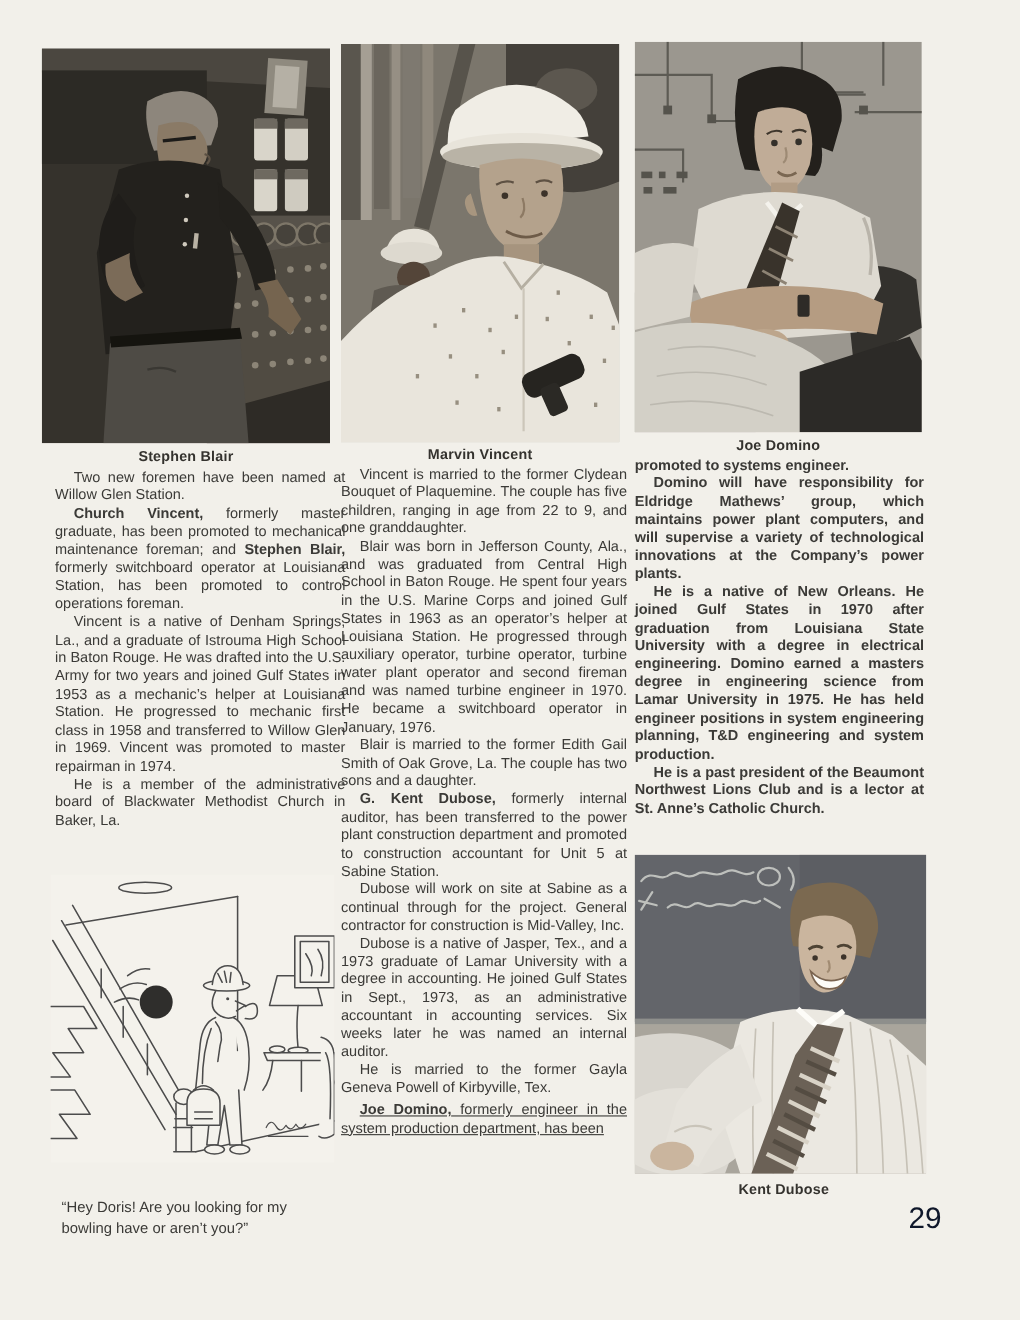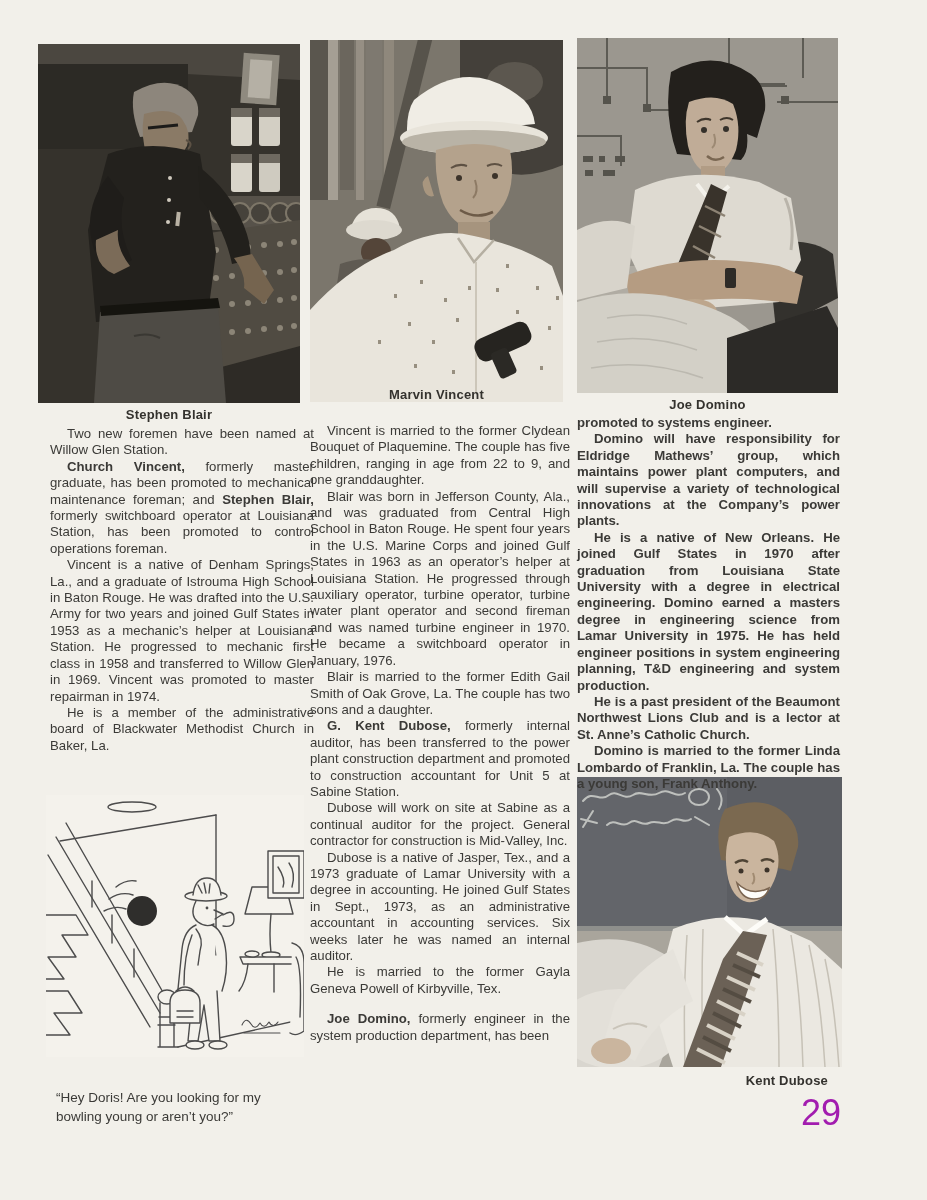--- a/index.html
+++ b/index.html
@@ -4,36 +4,36 @@
 <style>
   html,body{margin:0;padding:0;background:#e8e6e1;}
   .page{position:relative;width:927px;height:1200px;margin:0 auto;background:#f2f0ea;
         font-family:"Liberation Sans",sans-serif;color:#3b3a37;overflow:hidden;}
   .photo{position:absolute;}
   .photo svg{width:100%;height:100%;display:block;}
   .caption{position:absolute;text-align:center;font-weight:bold;font-size:13px;color:#34322e;letter-spacing:.2px;}
   .coltext{position:absolute;font-size:13.2px;line-height:16.4px;text-align:justify;color:#3b3a37;}
   .coltext p{margin:0;text-indent:17px;}
   .coltext p.no-indent{text-indent:0;}
-  .coltext p.space-before{margin-top:14px;}
+  .coltext p.space-before{margin-top:4px;text-decoration:underline;}
   .coltext b{font-weight:bold;}
   .cartoon-caption{position:absolute;font-size:13.5px;line-height:18.5px;color:#3b3a37;}
-  .page-number{position:absolute;font-size:36px;color:#a21caf;text-align:center;}
+  .page-number{position:absolute;font-size:27px;color:#0f172a;text-align:right;}
   
   #photo-blair{left:38px;top:44px;width:262px;height:359px;}
   #cap-blair{left:38px;top:407px;width:262px;}
   #text-left{left:38px;top:426px;width:264px;margin-left:12px;}
   #photo-vincent{left:310px;top:40px;width:253px;height:362px;}
-  #cap-vincent{left:310px;top:387px;width:253px;}
+  #cap-vincent{left:310px;top:405px;width:253px;}
   #text-middle{left:310px;top:423px;width:260px;}
   #photo-domino{left:577px;top:38px;width:261px;height:355px;}
   #cap-domino{left:577px;top:397px;width:261px;}
   #text-right{left:577px;top:415px;width:263px;font-weight:bold;}
   #photo-dubose{left:577px;top:777px;width:265px;height:290px;}
-  #cap-dubose{left:563px;top:1073px;width:265px;text-align:right;}
+  #cap-dubose{left:580px;top:1073px;width:265px;}
   #cartoon{left:46px;top:795px;width:258px;height:262px;}
   #cartoon-caption{left:56px;top:1060px;width:250px;margin-top:29px;}
   #page-number{left:786px;top:1092px;width:70px;}
 </style>
 </head>
 <body>
 
 <div class="page">
 
   <figure class="photo" id="photo-blair" style="margin:0">
@@ -365,42 +365,41 @@
         <g>
           <path d="M246,148 q12,3 12,20 v68 q-8,6 -14,2" fill="#f4f2ec"></path>
           <path d="M250,162 q6,10 4,60"></path>
         </g>
         <path d="M196,230 q4,-9 9,-1 q4,7 9,-1 q4,7 9,-1 q4,7 9,0 M198,238 h36" stroke-width="1.1"></path>
       </g>
     </svg>
   </figure>
   <div class="cartoon-caption" id="cartoon-caption">
     <div>“Hey Doris! Are you looking for my</div>
-    <div>bowling young or aren’t you?”</div>
+    <div>bowling have or aren’t you?”</div>
   </div>
 
   <div class="coltext" id="text-left">
       <p><span>Two new foremen have been named at Willow Glen Station.</span></p>
       <p><b>Church Vincent,</b><span> formerly master graduate, has been promoted to mechanical maintenance foreman; and </span><b>Stephen Blair,</b><span> formerly switchboard operator at Louisiana Station, has been promoted to control operations foreman.</span></p>
       <p><span>Vincent is a native of Denham Springs, La., and a graduate of Istrouma High School in Baton Rouge. He was drafted into the U.S. Army for two years and joined Gulf States in 1953 as a mechanic’s helper at Louisiana Station. He progressed to mechanic first class in 1958 and transferred to Willow Glen in 1969. Vincent was promoted to master repairman in 1974.</span></p>
       <p><span>He is a member of the administrative board of Blackwater Methodist Church in Baker, La.</span></p>
     </div>
   <div class="coltext" id="text-middle">
       <p><span>Vincent is married to the former Clydean Bouquet of Plaquemine. The couple has five children, ranging in age from 22 to 9, and one granddaughter.</span></p>
       <p><span>Blair was born in Jefferson County, Ala., and was graduated from Central High School in Baton Rouge. He spent four years in the U.S. Marine Corps and joined Gulf States in 1963 as an operator’s helper at Louisiana Station. He progressed through auxiliary operator, turbine operator, turbine water plant operator and second fireman and was named turbine engineer in 1970. He became a switchboard operator in January, 1976.</span></p>
       <p><span>Blair is married to the former Edith Gail Smith of Oak Grove, La. The couple has two sons and a daughter.</span></p>
       <p><b>G. Kent Dubose,</b><span> formerly internal auditor, has been transferred to the power plant construction department and promoted to construction accountant for Unit 5 at Sabine Station.</span></p>
-      <p><span>Dubose will work on site at Sabine as a continual auditor for the project. General contractor for construction is Mid-Valley, Inc.</span></p>
+      <p><span>Dubose will work on site at Sabine as a continual through for the project. General contractor for construction is Mid-Valley, Inc.</span></p>
       <p><span>Dubose is a native of Jasper, Tex., and a 1973 graduate of Lamar University with a degree in accounting. He joined Gulf States in Sept., 1973, as an administrative accountant in accounting services. Six weeks later he was named an internal auditor.</span></p>
       <p><span>He is married to the former Gayla Geneva Powell of Kirbyville, Tex.</span></p>
       <p class="space-before"><b>Joe Domino,</b><span> formerly engineer in the system production department, has been</span></p>
     </div>
   <div class="coltext" id="text-right">
       <p class="no-indent"><span>promoted to systems engineer.</span></p>
       <p><span>Domino will have responsibility for Eldridge Mathews’ group, which maintains power plant computers, and will supervise a variety of technological innovations at the Company’s power plants.</span></p>
       <p><span>He is a native of New Orleans. He joined Gulf States in 1970 after graduation from Louisiana State University with a degree in electrical engineering. Domino earned a masters degree in engineering science from Lamar University in 1975. He has held engineer positions in system engineering planning, T&amp;D engineering and system production.</span></p>
       <p><span>He is a past president of the Beaumont Northwest Lions Club and is a lector at St. Anne’s Catholic Church.</span></p>
-      <p><span>Domino is married to the former Linda Lombardo of Franklin, La. The couple has a young son, Frank Anthony.</span></p>
     </div>
 
   <div class="page-number" id="page-number">29</div>
 
 </div>
 
 </body></html>

